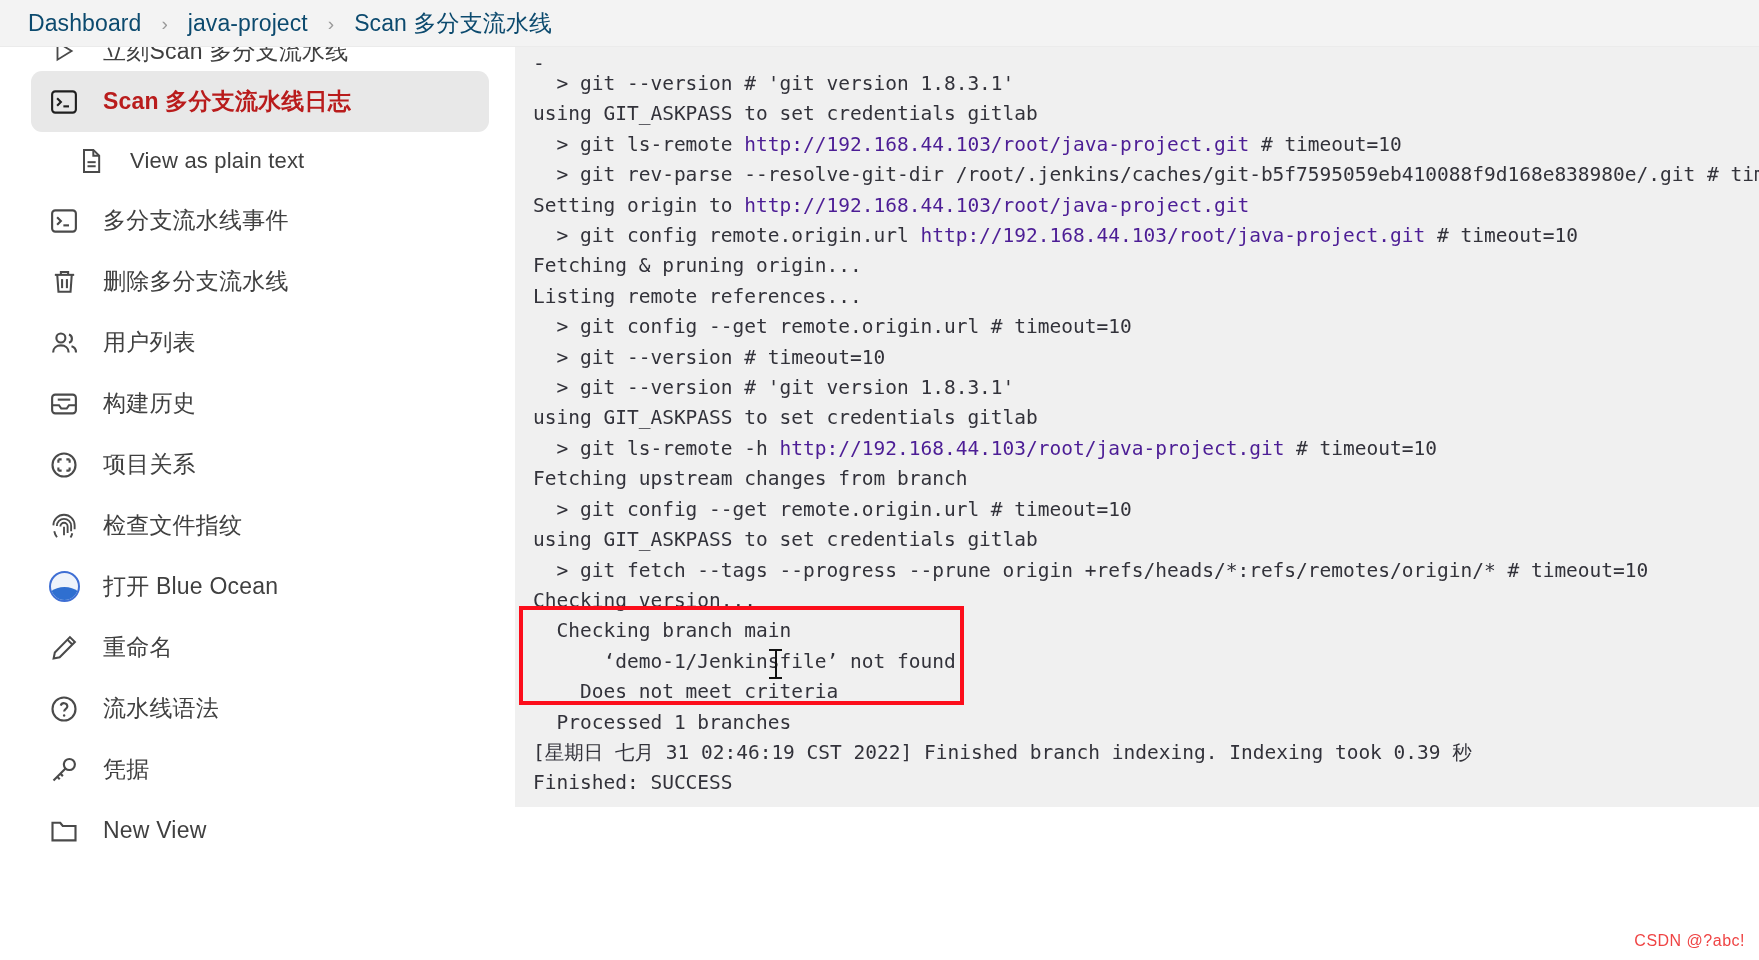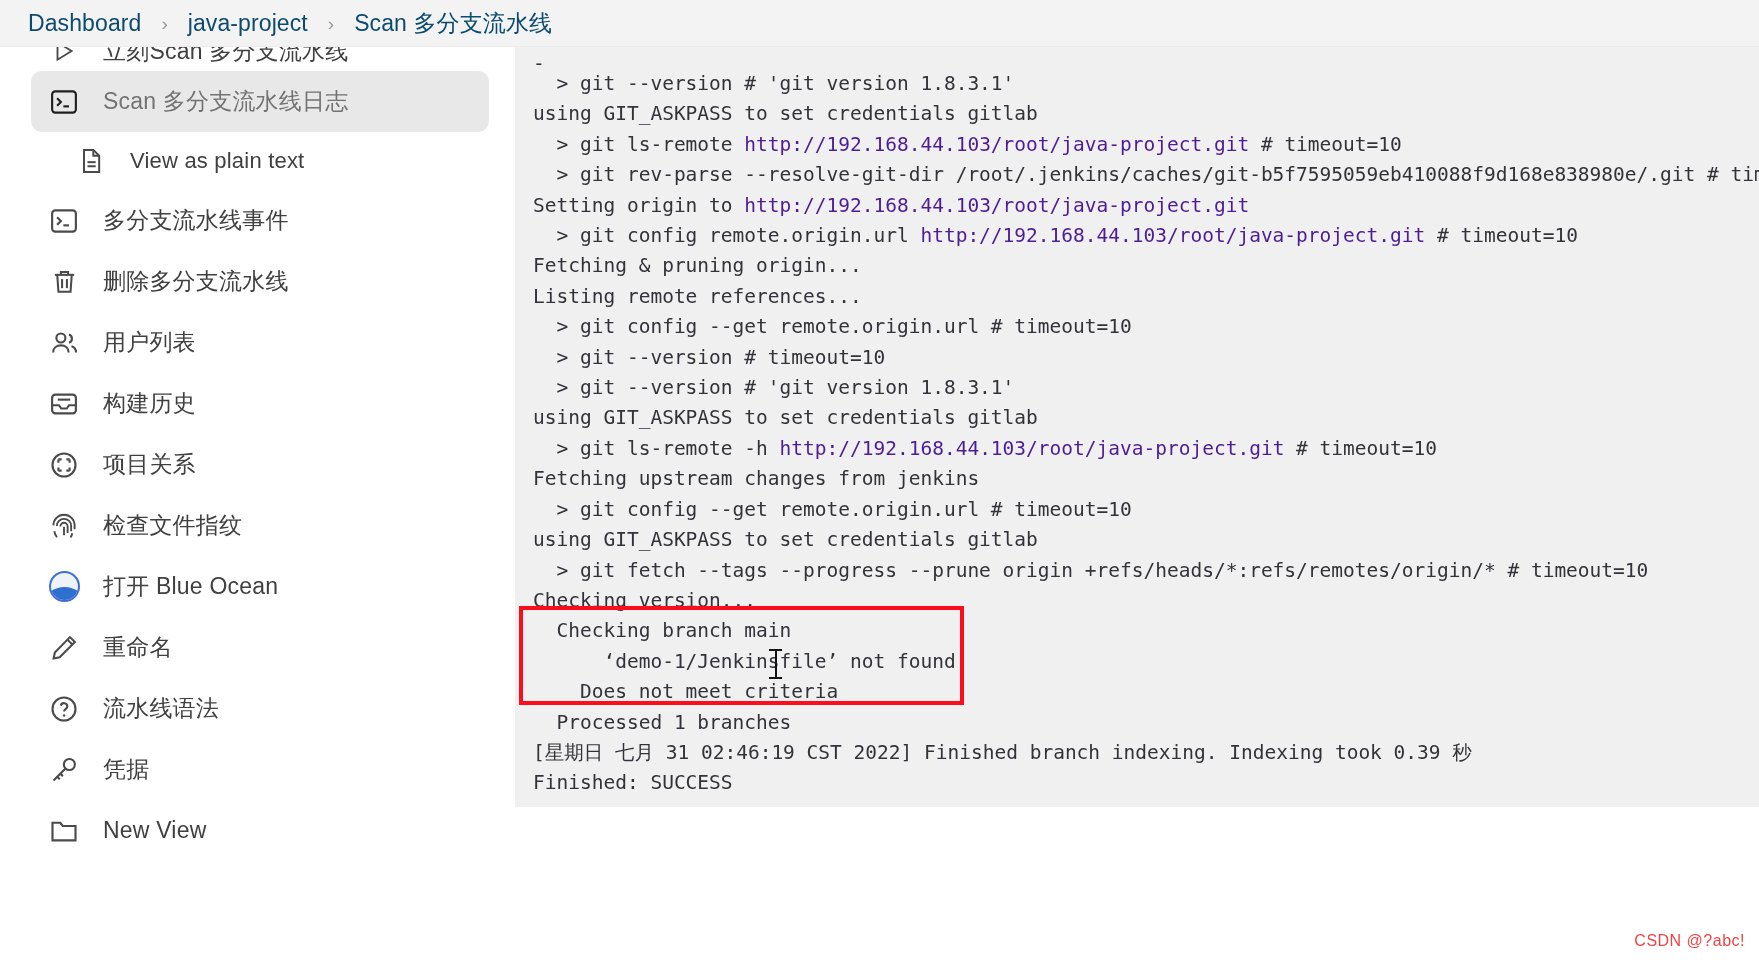--- a/index.html
+++ b/index.html
@@ -79,22 +79,22 @@
     justify-content: center;
     margin-right: 22px;
   }
   .side-item .lbl {
     font-size: 23px;
     color: #404040;
     white-space: nowrap;
     letter-spacing: 0.2px;
   }
   .side-item.selected .lbl {
-    font-weight: 400;
-    color: #737373;
+    font-weight: 700;
+    color: #b91c1c;
   }
   .side-item.sub {
     margin-left: 58px;
     height: 58px;
   }
   .side-item.sub .lbl { font-size: 22px; }
 
   .side-list {
     padding-top: 2px;
   }
@@ -392,21 +392,21 @@
           <div class="log-line"><span>  &gt; git rev-parse --resolve-git-dir /root/.jenkins/caches/git-b5f7595059eb410088f9d168e838980e/.git # timeout=10</span></div>
           <div class="log-line"><span>Setting origin to </span><span class="lnk">http://192.168.44.103/root/java-project.git</span></div>
           <div class="log-line"><span>  &gt; git config remote.origin.url </span><span class="lnk">http://192.168.44.103/root/java-project.git</span><span> # timeout=10</span></div>
           <div class="log-line"><span>Fetching &amp; pruning origin...</span></div>
           <div class="log-line"><span>Listing remote references...</span></div>
           <div class="log-line"><span>  &gt; git config --get remote.origin.url # timeout=10</span></div>
           <div class="log-line"><span>  &gt; git --version # timeout=10</span></div>
           <div class="log-line"><span>  &gt; git --version # 'git version 1.8.3.1'</span></div>
           <div class="log-line"><span>using GIT_ASKPASS to set credentials gitlab</span></div>
           <div class="log-line"><span>  &gt; git ls-remote -h </span><span class="lnk">http://192.168.44.103/root/java-project.git</span><span> # timeout=10</span></div>
-          <div class="log-line"><span>Fetching upstream changes from jenkins</span></div>
+          <div class="log-line"><span>Fetching upstream changes from branch</span></div>
           <div class="log-line"><span>  &gt; git config --get remote.origin.url # timeout=10</span></div>
           <div class="log-line"><span>using GIT_ASKPASS to set credentials gitlab</span></div>
           <div class="log-line"><span>  &gt; git fetch --tags --progress --prune origin +refs/heads/*:refs/remotes/origin/* # timeout=10</span></div>
           <div class="log-line"><span>Checking version...</span></div>
           <div class="log-line"><span>  Checking branch main</span></div>
           <div class="log-line"><span>      ‘demo-1/Jenkinsfile’ not found</span></div>
           <div class="log-line"><span>    Does not meet criteria</span></div>
           <div class="log-line"><span>  Processed 1 branches</span></div>
           <div class="log-line"><span>[星期日 七月 31 02:46:19 CST 2022] Finished branch indexing. Indexing took 0.39 秒</span></div>
           <div class="log-line"><span>Finished: SUCCESS</span></div>

